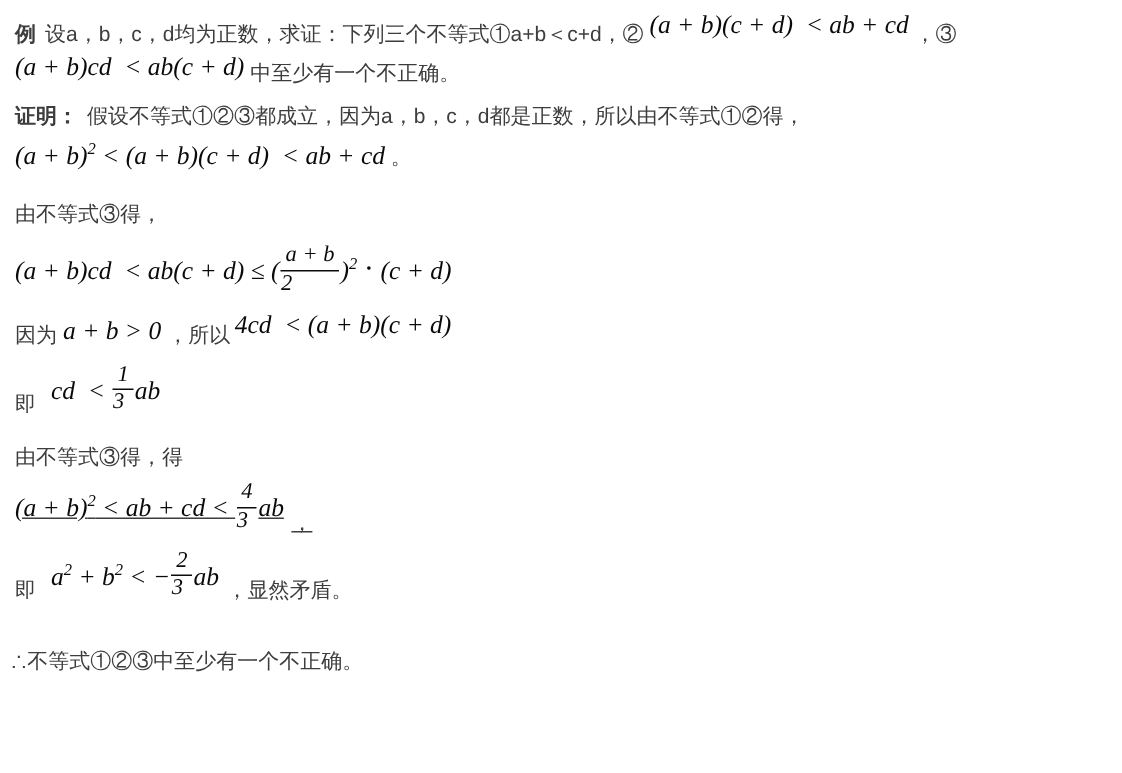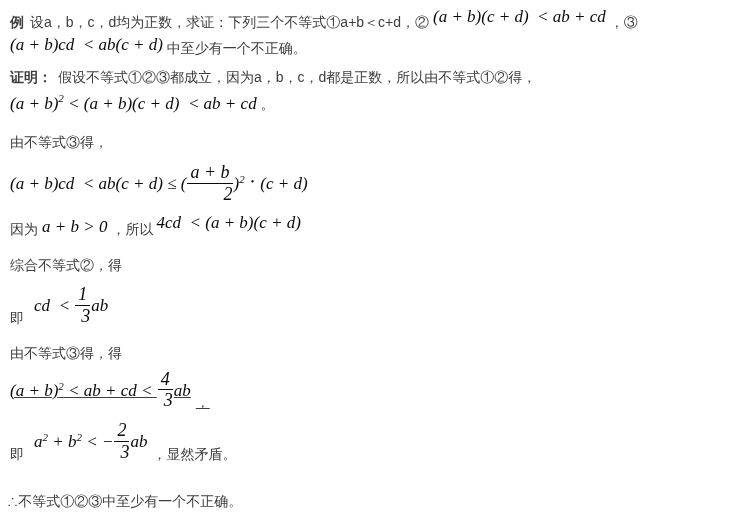--- a/index.html
+++ b/index.html
@@ -18,22 +18,22 @@
   .math{
     font-family:"Liberation Serif", serif;font-style:italic;color:#0a0a0a;
     font-size:17px;white-space:pre;display:inline-block;
   }
   .math sup{font-size:11px;line-height:0;}
   .lift2{position:relative;top:-2px;}
   .lift3{position:relative;top:-3px;}
   .lift5{position:relative;top:-5px;}
   .lift6{position:relative;top:-6px;}
   .frac{
-    display:inline-block;vertical-align:middle;text-align:right;
-    line-height:1.05;font-size:18px;margin:0 1px;position:relative;top:-2px;
+    display:inline-block;vertical-align:middle;text-align:left;
+    line-height:1.05;font-size:15px;margin:0 1px;position:relative;top:-2px;
   }
   .frac .num{display:block;border-bottom:1px solid #0a0a0a;padding:0 3px 1px;}
   .frac .den{display:block;padding-top:1px;}
   .dot{font-size:10px;font-style:normal;vertical-align:4px;margin:0 6px;display:inline-block;}
   .ji{margin-right:10px;}
   .after-math{margin-left:5px;white-space:pre;}
   
   .l2{margin-top:6px;}
   .l3{margin-top:9px;}
   .l4{margin-top:7px;}
@@ -74,23 +74,20 @@
   </div>
 
   <div class="line l6">
     <span class="math"><span>(a + b)cd  &lt; ab(c + d) ≤ (</span><span class="frac"><span class="num">a + b</span><span class="den">2</span></span><span>)</span><sup>2</sup><span class="dot">•</span><span>(c + d)</span></span>
   </div>
 
   <div class="line l7">
     <span class="txt">因为</span><span class="math lift2" style="margin:0 4px;">a + b &gt; 0</span><span class="txt">，所以</span><span class="math lift6" style="margin-left:3px;">4cd  &lt; (a + b)(c + d)</span>
   </div>
 
-  <div class="line l8">
-    <span class="txt">综合不等式②，得</span>
-  </div>
 
 
   <div class="line l10 flexend">
     <span class="txt ji">即</span>
       <span class="math"><span>cd  &lt; </span><span class="frac"><span class="num">1</span><span class="den">3</span></span><span>ab</span></span>
   </div>
 
   <div class="line l11">
     <span class="txt">由不等式③得，得</span>
   </div>

